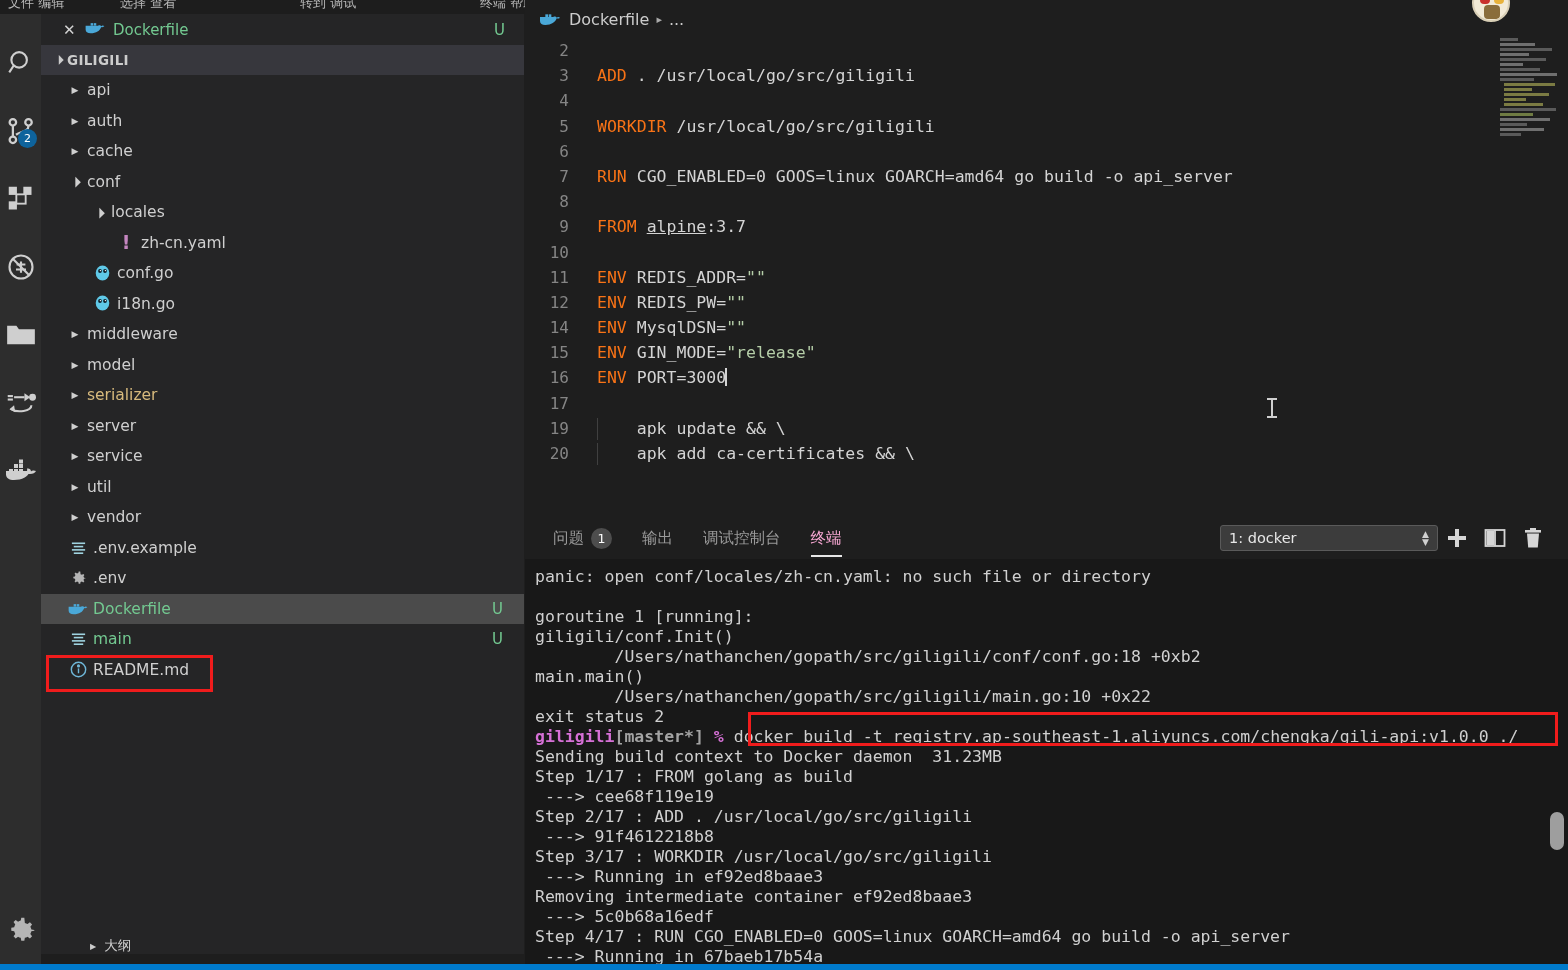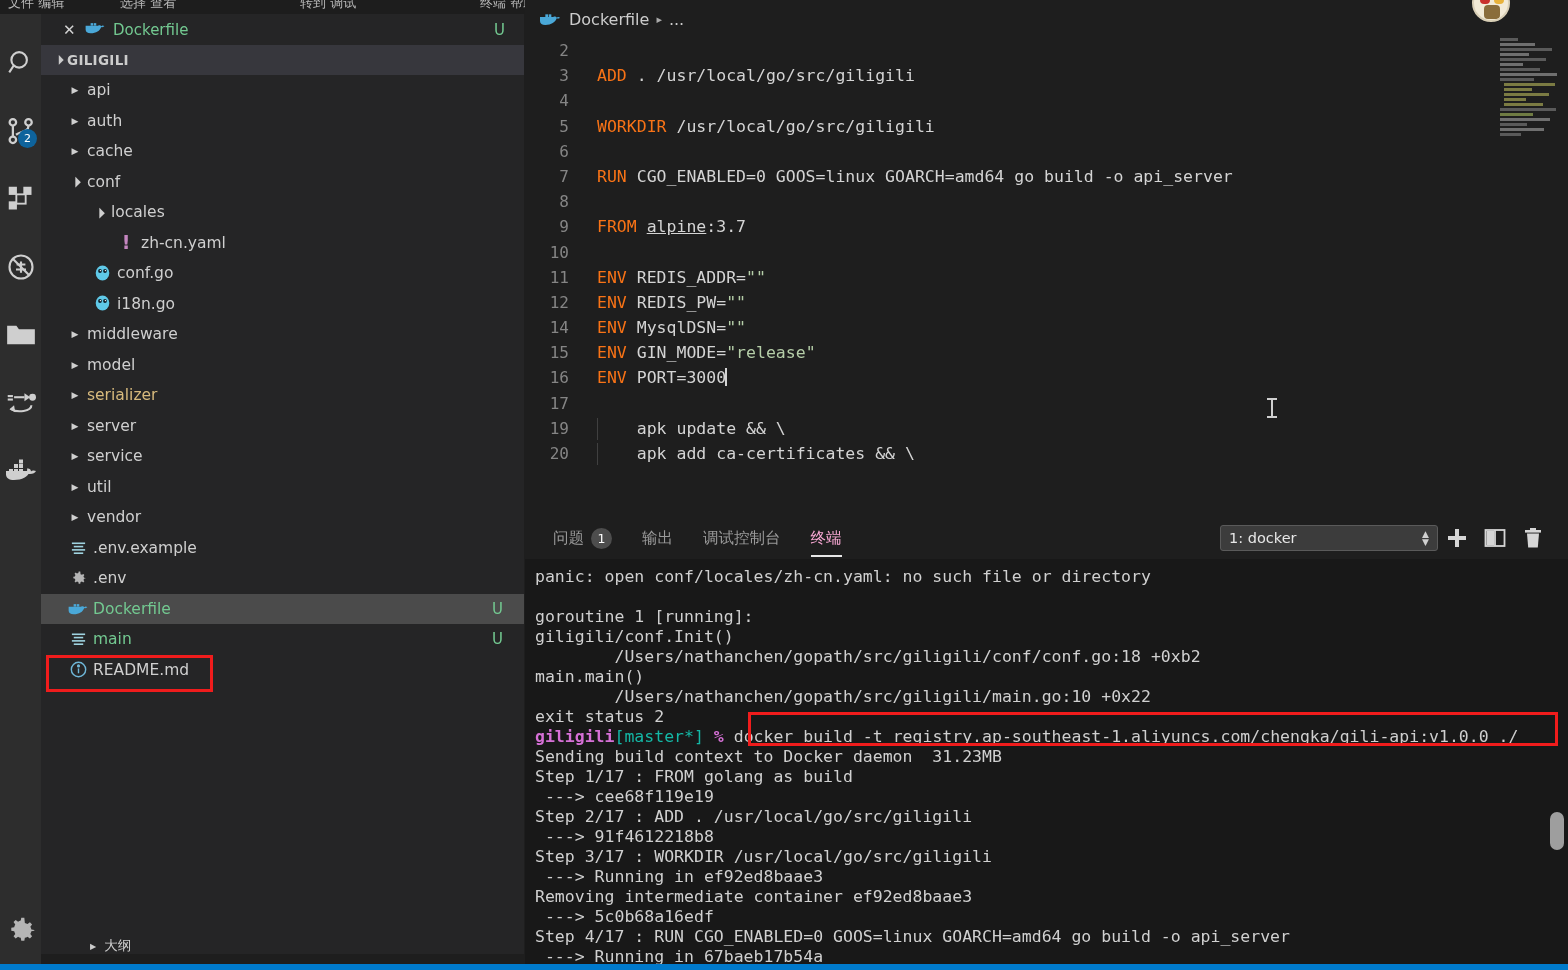--- a/index.html
+++ b/index.html
@@ -172,21 +172,21 @@
   .term-select .arrows { position: absolute; right: 8px; font-size: 9px; line-height: 8px; color: #d0d0d0; text-align: center; }
   .pa-icon { width: 38px; height: 42px; display: flex; align-items: center; justify-content: center; }
 
   .terminal {
     position: absolute; left: 0; top: 42px; right: 0; bottom: 0;
     background: #181818; padding: 8px 0 0 10px; overflow: hidden;
     font-family: "DejaVu Sans Mono", "Liberation Mono", monospace;
     font-size: 16.5px; line-height: 20px; color: #d0d0d0; white-space: pre;
   }
   .t-magenta { color: #d670d6; font-weight: bold; }
-  .t-yellow { color: #14b8a6; font-weight: normal; }
+  .t-yellow { color: #a3a3a3; font-weight: bold; }
   .t-white { color: #cfcfcf; }
   .term-scroll {
     position: absolute; right: 4px; top: 295px; width: 14px; height: 38px;
     background: #c0c0c0; border-radius: 7px; opacity: .8;
   }
 
   
   .hl { position: absolute; border: 3px solid #f01c1c; z-index: 60; pointer-events: none; }
   #hl-dockerfile { left: 46px; top: 655px; width: 167px; height: 37px; }
   #hl-cmd { left: 748px; top: 712px; width: 810px; height: 34px; }

